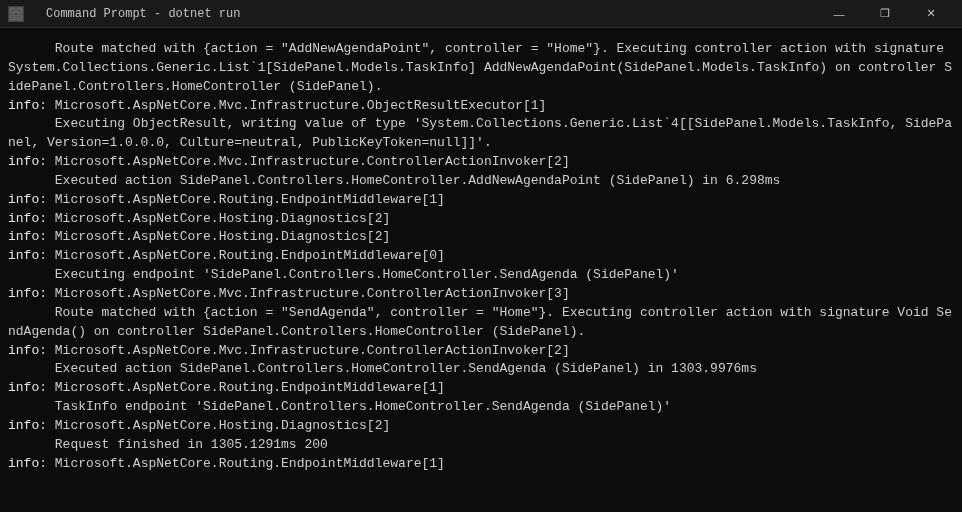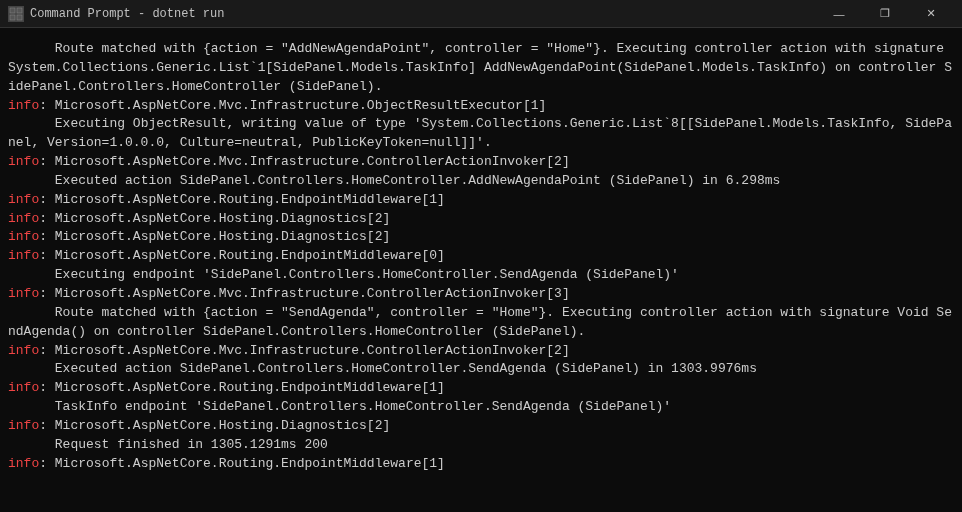--- a/index.html
+++ b/index.html
@@ -16,21 +16,21 @@
       height: 28px;
       display: flex;
       align-items: center;
       justify-content: space-between;
       padding: 0 8px;
       border-bottom: 1px solid #333;
     }
     .title-bar-left {
       display: flex;
       align-items: center;
-      gap: 6px;
+      gap: 22px;
     }
     .title-bar-icon {
       width: 16px;
       height: 16px;
       background: #444;
       display: flex;
       align-items: center;
       justify-content: center;
       font-size: 10px;
       color: #ccc;
@@ -60,21 +60,21 @@
       background: #0c0c0c;
       padding: 12px 8px;
       height: calc(512px - 28px);
       overflow: hidden;
       line-height: 1.45;
     }
     .line {
       white-space: pre-wrap;
       word-break: break-all;
     }
-    .info-label { color: #ef4444; }
+    .info-label { color: #e5e5e5; }
     .normal-text { color: #cccccc; }
   </style>
 </head>
 <body>
 
 <div>
   <div class="title-bar">
     <div class="title-bar-left">
       <div class="title-bar-icon">
         <svg width="14" height="14" viewBox="0 0 14 14">
@@ -88,21 +88,21 @@
     </div>
     <div class="title-bar-controls">
       <button class="title-btn">—</button>
       <button class="title-btn">❐</button>
       <button class="title-btn close">✕</button>
     </div>
   </div>
   <div class="console-body" id="console-body">
   <div class="line normal-text">      Route matched with {action = "AddNewAgendaPoint", controller = "Home"}. Executing controller action with signature System.Collections.Generic.List`1[SidePanel.Models.TaskInfo] AddNewAgendaPoint(SidePanel.Models.TaskInfo) on controller SidePanel.Controllers.HomeController (SidePanel).</div>
       <div class="line"><span class="info-label">info</span><span class="normal-text">: Microsoft.AspNetCore.Mvc.Infrastructure.ObjectResultExecutor[1]</span></div>
-      <div class="line normal-text">      Executing ObjectResult, writing value of type 'System.Collections.Generic.List`8[[SidePanel.Models.TaskInfo, SidePanel, Version=1.0.0.0, Culture=neutral, PublicKeyToken=null]]'.</div>
+      <div class="line normal-text">      Executing ObjectResult, writing value of type 'System.Collections.Generic.List`4[[SidePanel.Models.TaskInfo, SidePanel, Version=1.0.0.0, Culture=neutral, PublicKeyToken=null]]'.</div>
       <div class="line"><span class="info-label">info</span><span class="normal-text">: Microsoft.AspNetCore.Mvc.Infrastructure.ControllerActionInvoker[2]</span></div>
       <div class="line normal-text">      Executed action SidePanel.Controllers.HomeController.AddNewAgendaPoint (SidePanel) in 6.298ms</div>
       <div class="line"><span class="info-label">info</span><span class="normal-text">: Microsoft.AspNetCore.Routing.EndpointMiddleware[1]</span></div>
       <div class="line"><span class="info-label">info</span><span class="normal-text">: Microsoft.AspNetCore.Hosting.Diagnostics[2]</span></div>
       <div class="line"><span class="info-label">info</span><span class="normal-text">: Microsoft.AspNetCore.Hosting.Diagnostics[2]</span></div>
       <div class="line"><span class="info-label">info</span><span class="normal-text">: Microsoft.AspNetCore.Routing.EndpointMiddleware[0]</span></div>
       <div class="line normal-text">      Executing endpoint 'SidePanel.Controllers.HomeController.SendAgenda (SidePanel)'</div>
       <div class="line"><span class="info-label">info</span><span class="normal-text">: Microsoft.AspNetCore.Mvc.Infrastructure.ControllerActionInvoker[3]</span></div>
       <div class="line normal-text">      Route matched with {action = "SendAgenda", controller = "Home"}. Executing controller action with signature Void SendAgenda() on controller SidePanel.Controllers.HomeController (SidePanel).</div>
       <div class="line"><span class="info-label">info</span><span class="normal-text">: Microsoft.AspNetCore.Mvc.Infrastructure.ControllerActionInvoker[2]</span></div>

